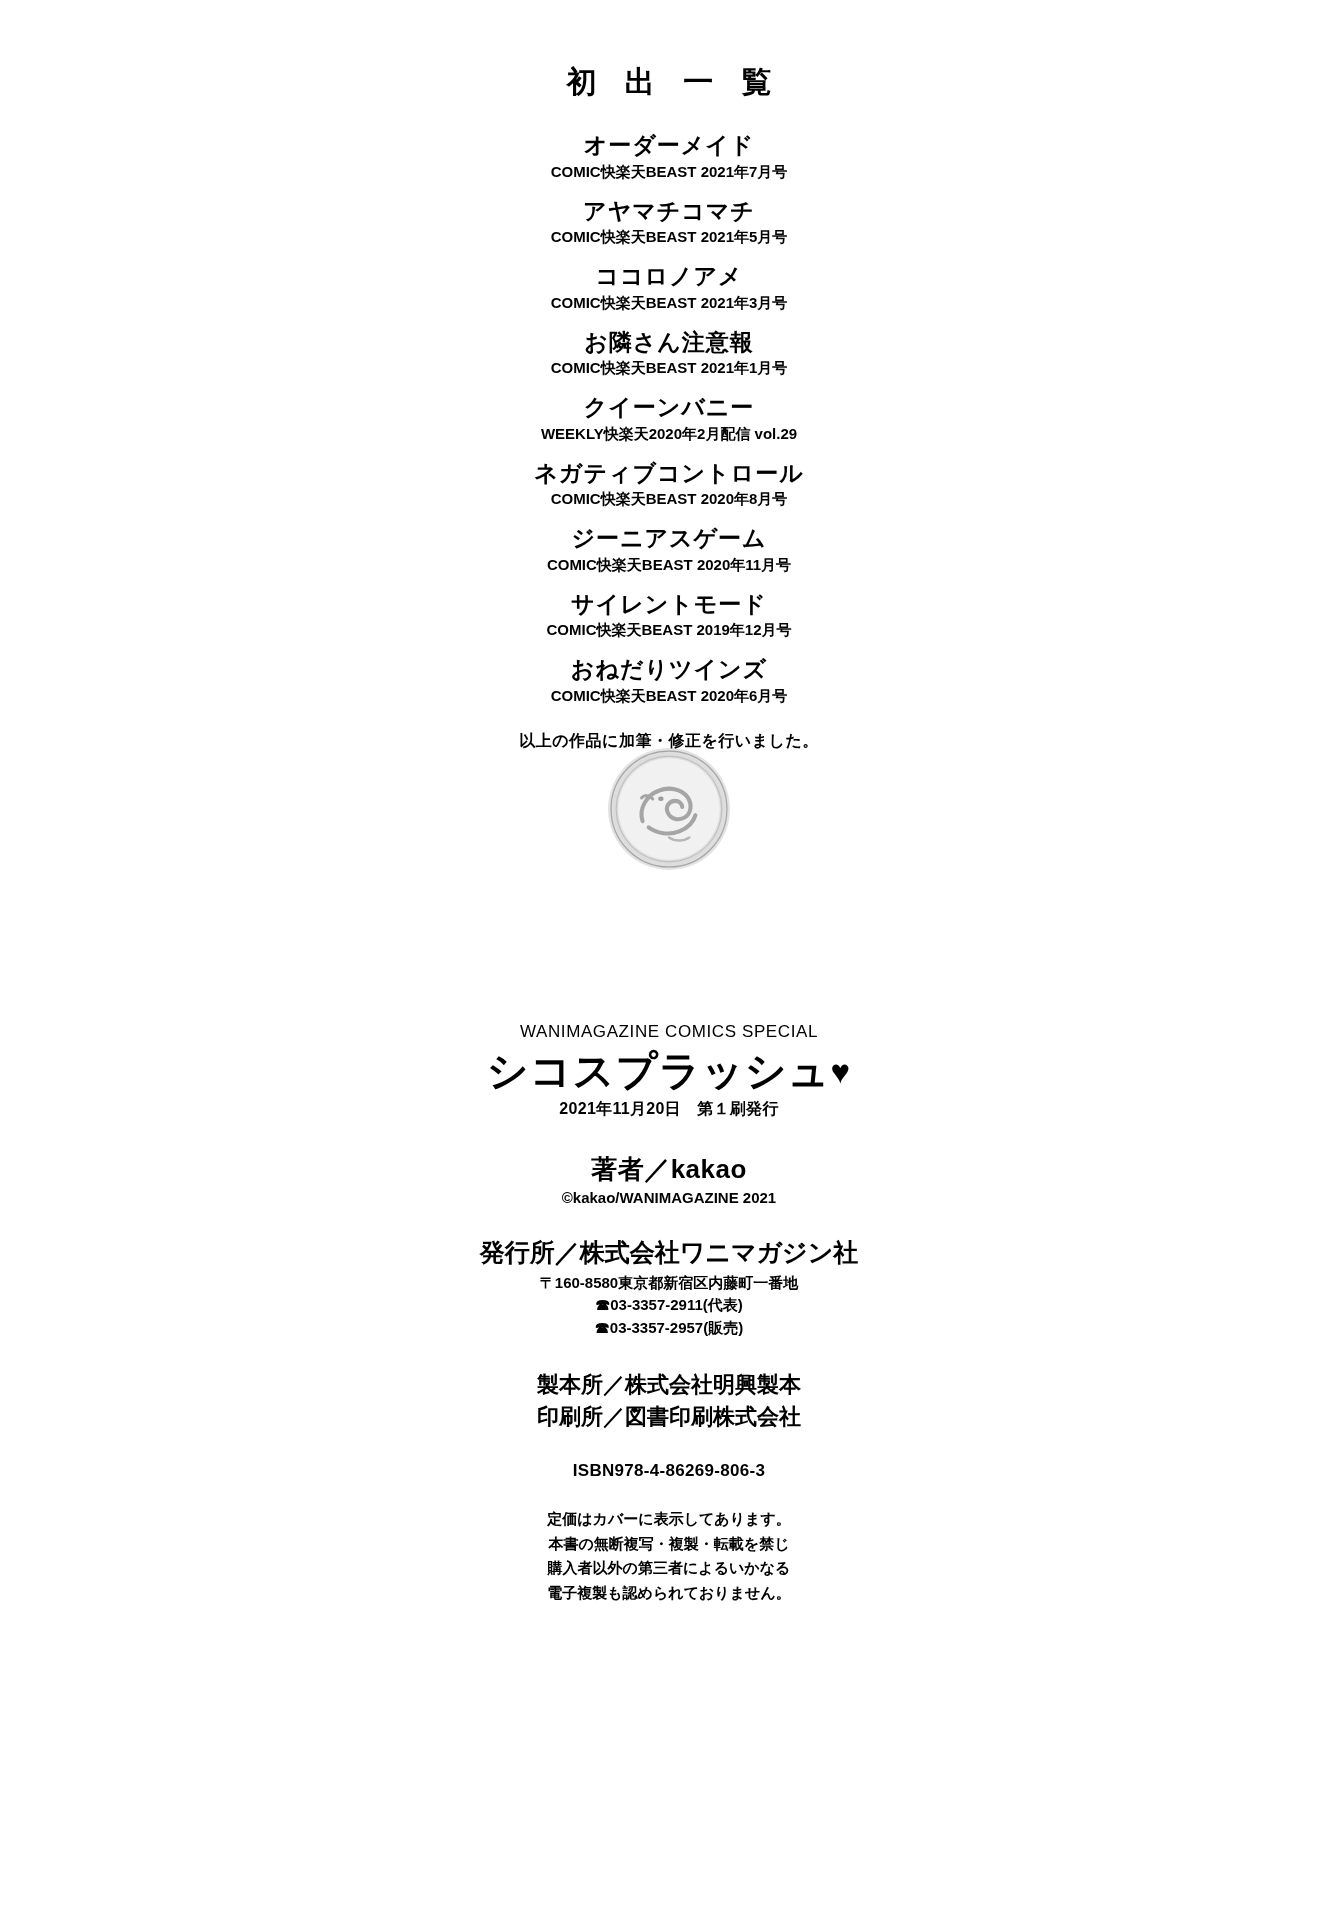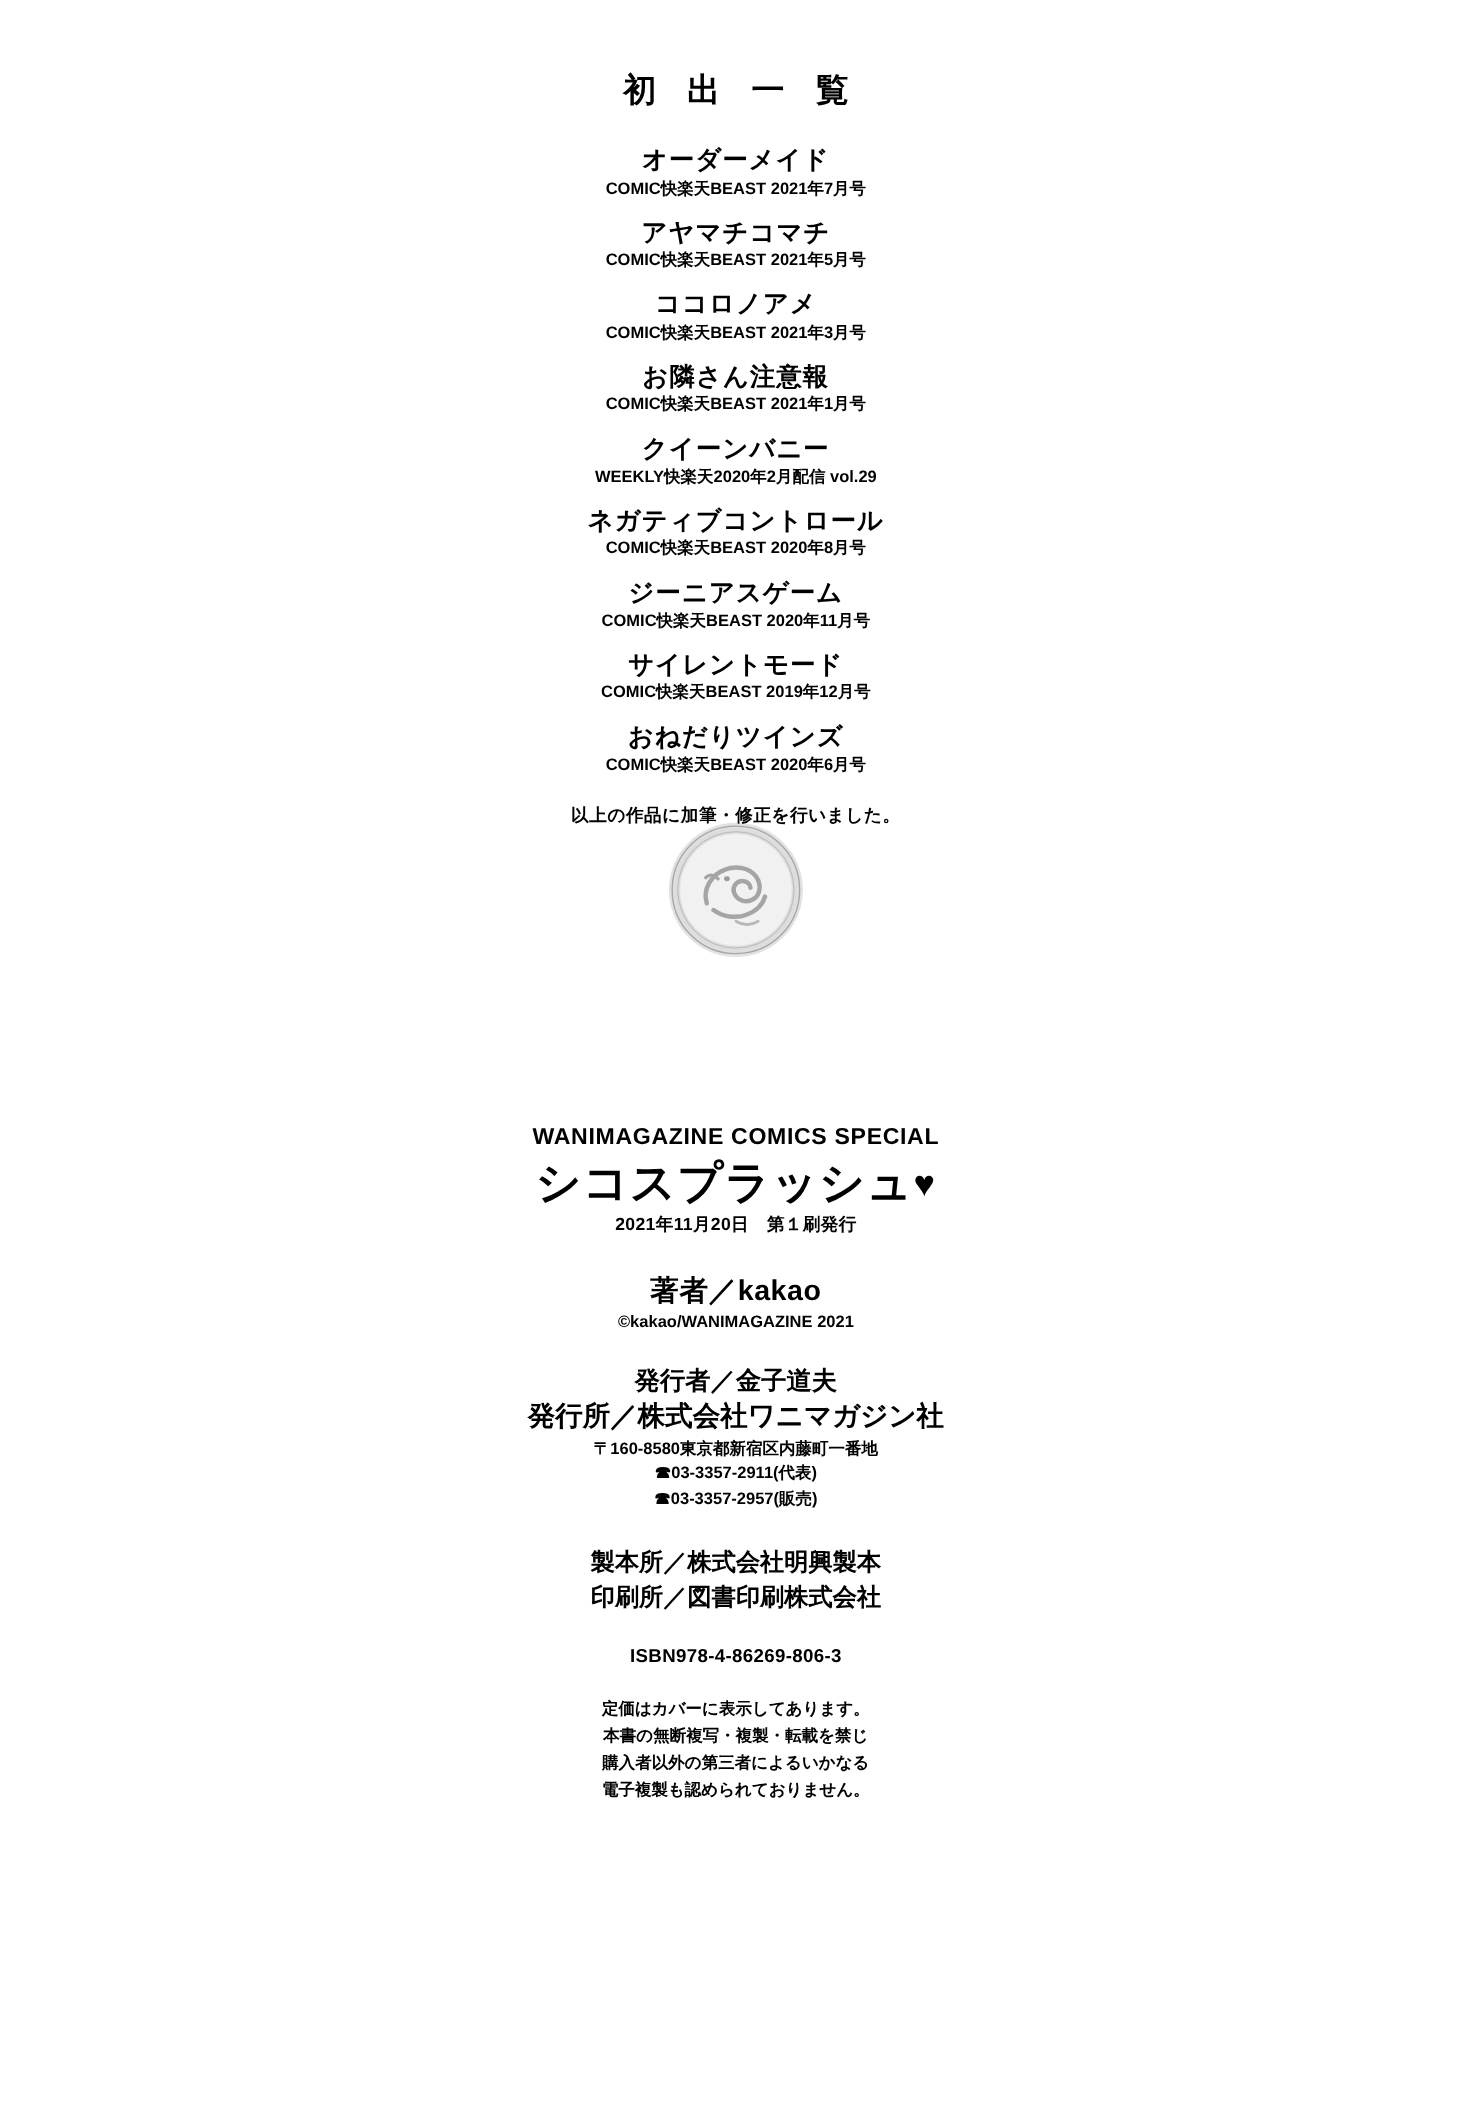--- a/index.html
+++ b/index.html
@@ -87,22 +87,22 @@
 
   
   .imprint {
     position: absolute;
     top: 1022px;
     left: 0;
     width: 100%;
     text-align: center;
   }
   .imprint-series {
-    font-size: 21px;
-    font-weight: bold;
+    font-size: 17px;
+    font-weight: normal;
     letter-spacing: 0.6px;
   }
   .imprint-title {
     font-size: 41px;
     font-weight: bold;
     letter-spacing: 1px;
     margin-top: 7px;
     line-height: 1.1;
   }
   .heart {
@@ -238,21 +238,20 @@
     <div class="imprint-series">WANIMAGAZINE COMICS SPECIAL</div>
     <div class="imprint-title">
       <span>シコスプラッシュ</span><span class="heart">♥</span>
     </div>
     <div class="imprint-date">2021年11月20日　第１刷発行</div>
 
     <div class="imprint-author">著者／kakao</div>
     <div class="imprint-copyright">©kakao/WANIMAGAZINE 2021</div>
 
     <div class="imprint-pub-block">
-      <div class="imprint-publisher-person">発行者／金子道夫</div>
       <div class="imprint-publisher-company">発行所／株式会社ワニマガジン社</div>
       <div class="imprint-address">〒160-8580東京都新宿区内藤町一番地</div>
       <div class="imprint-tel">☎03-3357-2911(代表)</div>
       <div class="imprint-tel">☎03-3357-2957(販売)</div>
     </div>
 
     <div class="imprint-print-block">
       <div class="imprint-printer">製本所／株式会社明興製本</div>
       <div class="imprint-printer">印刷所／図書印刷株式会社</div>
     </div>

